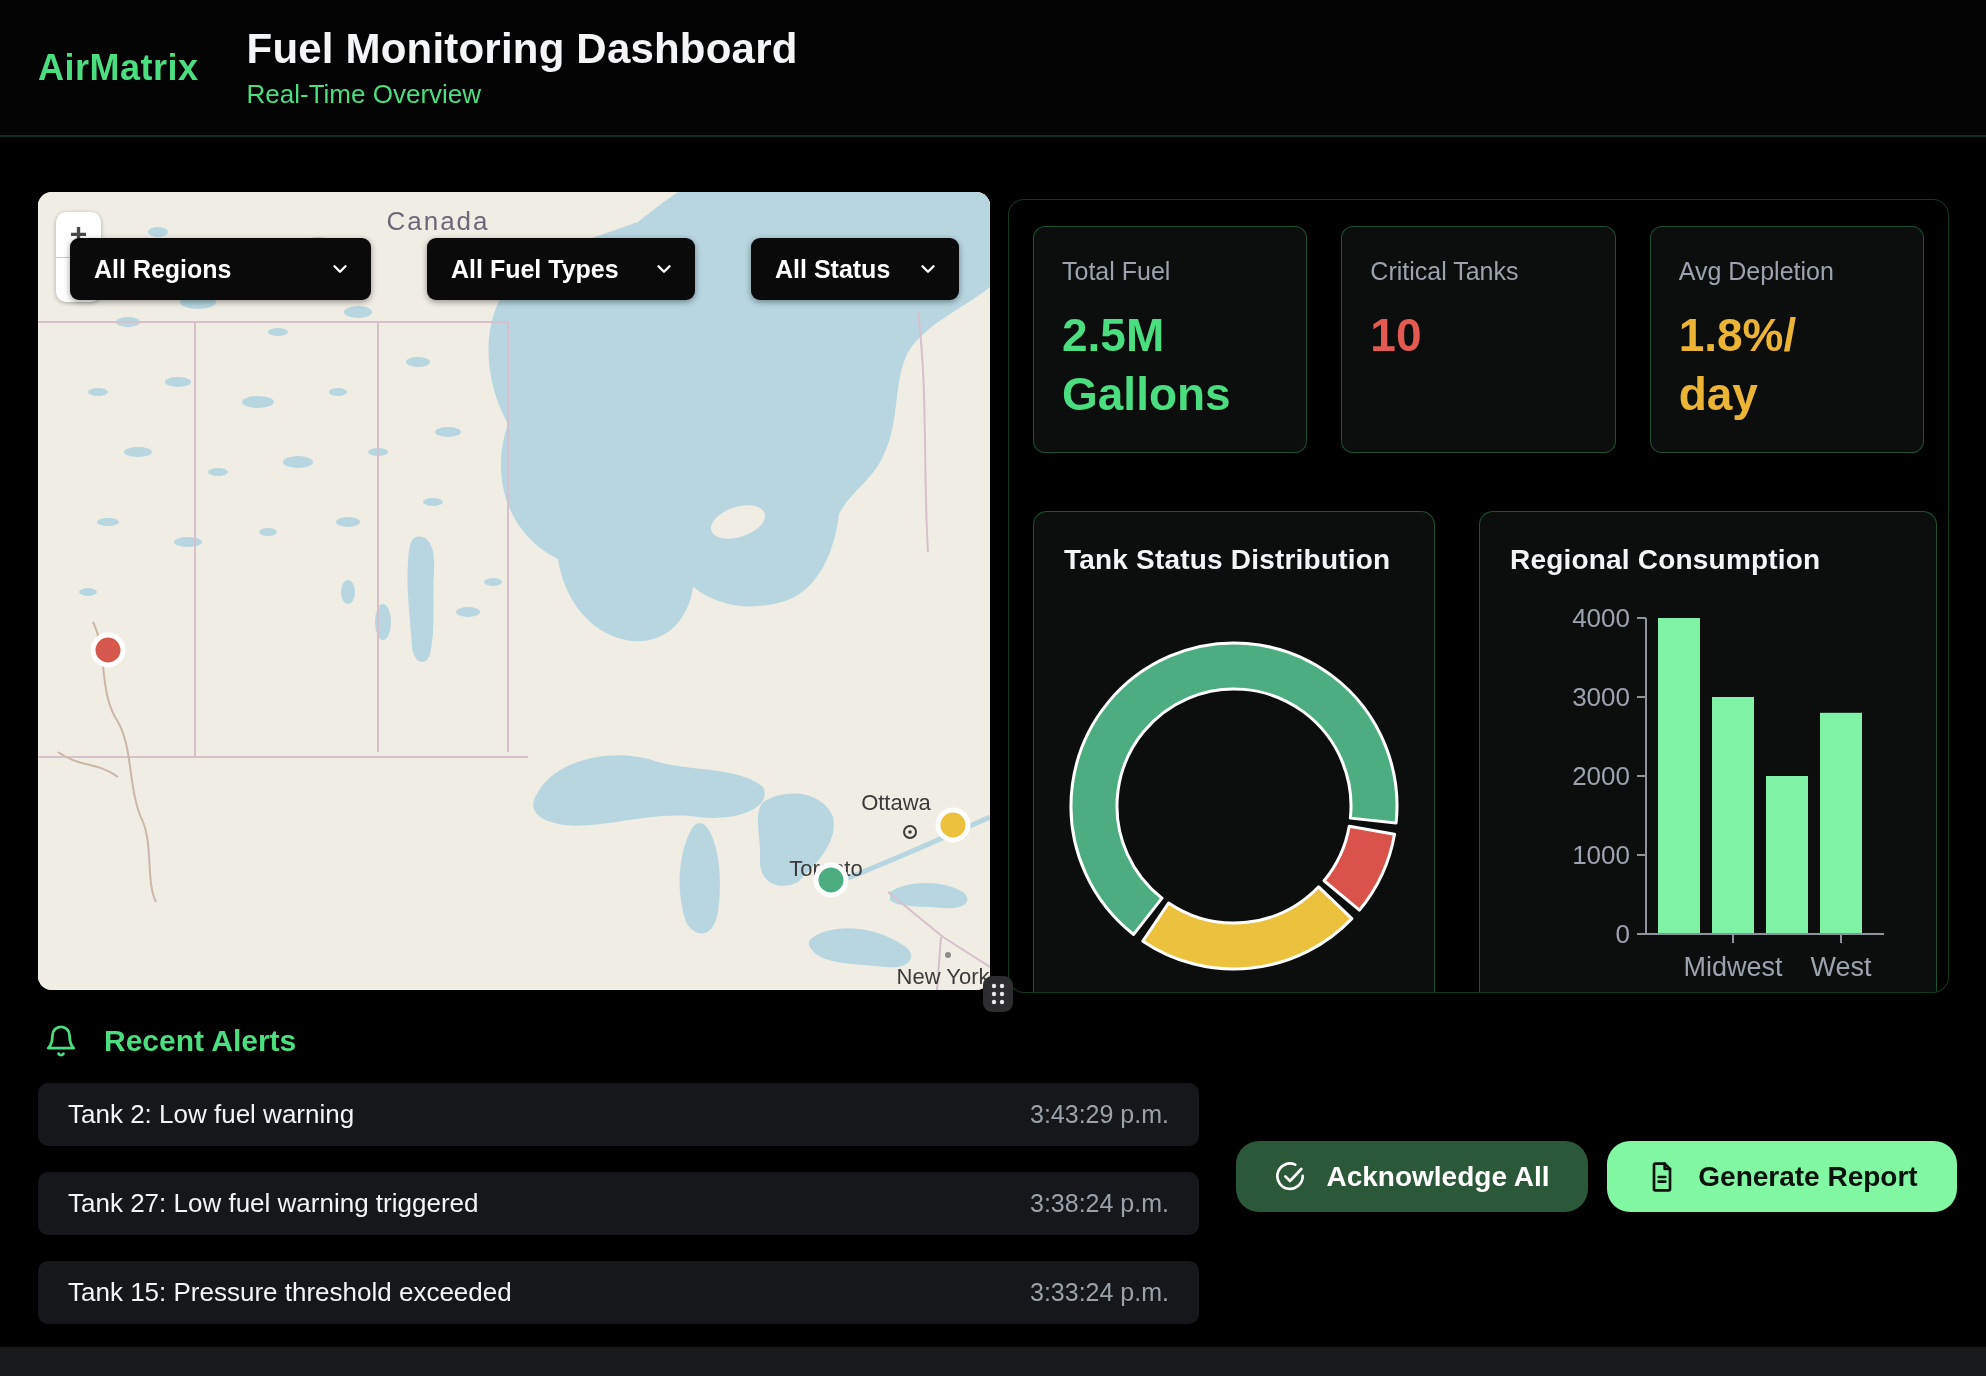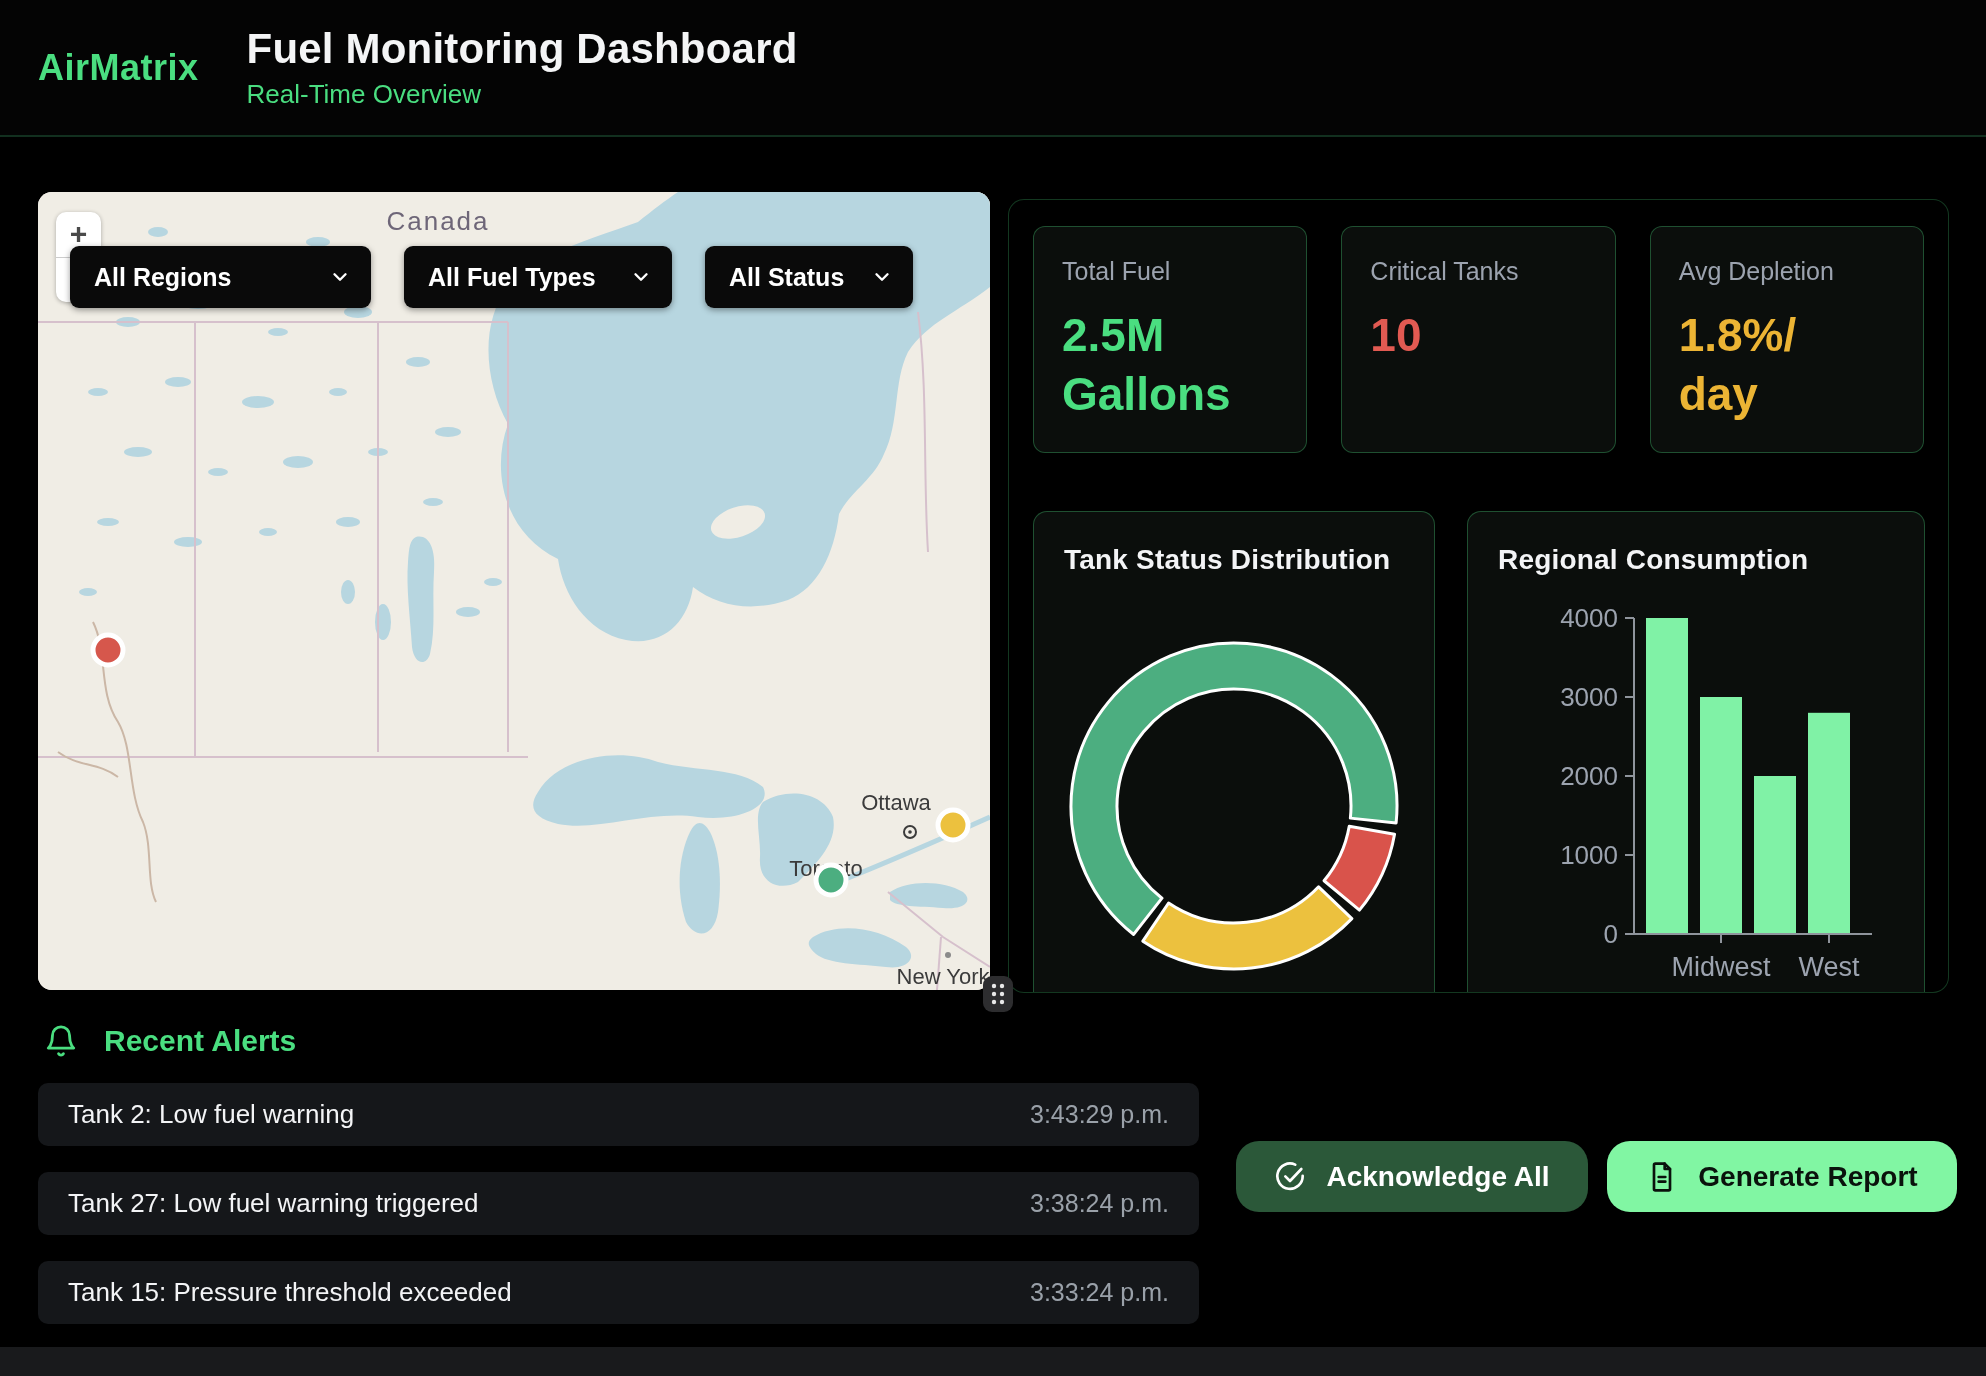--- a/index.html
+++ b/index.html
@@ -30,21 +30,21 @@
   .map-city { font-size:22px; fill:#3b3b3b; }
   .map-country { font-size:26px; fill:#6e6678; letter-spacing:2px; }
   .zoom-ctrl {
     position:absolute; left:18px; top:20px; width:45px; height:90px;
     background:#fff; border-radius:10px; box-shadow:0 1px 4px rgba(0,0,0,.3);
     display:flex; flex-direction:column; z-index:1;
   }
   .zoom-btn { flex:1; display:flex; align-items:center; justify-content:center;
     font-size:30px; font-weight:bold; color:#4a4a4a; cursor:pointer; }
   .zoom-divider { height:1px; background:#ccc; }
-  .map-filters { position:absolute; left:32px; top:54px; display:flex; gap:33px; z-index:2;border-radius:6px; }
+  .map-filters { position:absolute; left:32px; top:46px; display:flex; gap:56px; z-index:2;border-radius:6px; }
   .filter {
     height:62px; background:#0a0a0a; border-radius:9px; color:#fff;
     display:flex; align-items:center; justify-content:space-between;
     padding:0 20px 0 24px; font-size:25px; font-weight:600; cursor:pointer;
     box-shadow:0 2px 6px rgba(0,0,0,.4);
   }
   .filter-0 { width:301px; } .filter-1 { width:268px; } .filter-2 { width:208px; }
   .chevron { width:22px; height:22px; margin-left:18px; flex:none; }
   .resize-handle {
     position:absolute; left:983px; top:976px; width:30px; height:36px;
@@ -64,21 +64,21 @@
     border:1px solid rgba(74,222,128,.32); border-radius:12px; padding:30px 28px;
   }
   .stat-label { font-size:25px; color:#9ca3af; }
   .stat-value { margin-top:20px; font-size:46px; font-weight:800; line-height:1.28; white-space:pre-line; }
   .v-green { color:#4ade80; } .v-red { color:#e25a52; } .v-amber { color:#ecb434; }
   .charts-row { display:flex; margin-top:58px; }
   .chart-card {
     background:#0b0e0c; border:1px solid rgba(74,222,128,.32); border-radius:14px;
     padding:32px 30px; height:560px;
   }
-  .chart-card.tank { width:420px; margin-right:32px; }
+  .chart-card.tank { width:420px; margin-right:44px; }
   .chart-card.regional { flex:1; }
   .chart-title { font-size:28px; font-weight:bold; color:#f3f4f6; letter-spacing:.2px; }
   #donut-svg { display:block; margin:60px auto 0 auto; }
   #bar-svg { display:block; margin:28px 0 0 -4px; }
 
   
   .alerts-heading { position:absolute; left:44px; top:1024px; display:flex; align-items:center; gap:26px; }
   .alerts-title { font-size:30px; font-weight:bold; color:#4ade80; }
   .alert-row {
     position:absolute; left:38px; width:1161px; height:63px;

